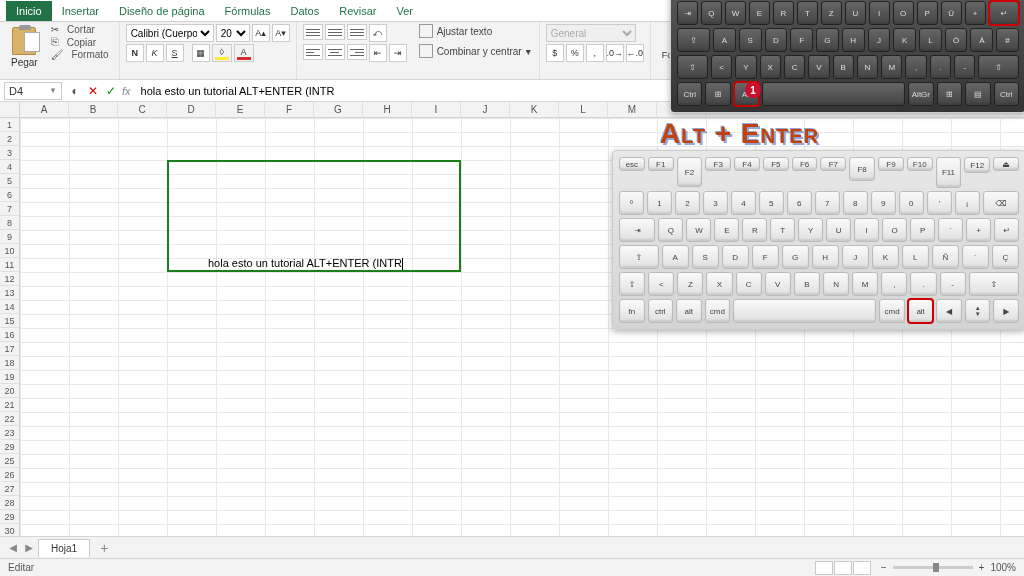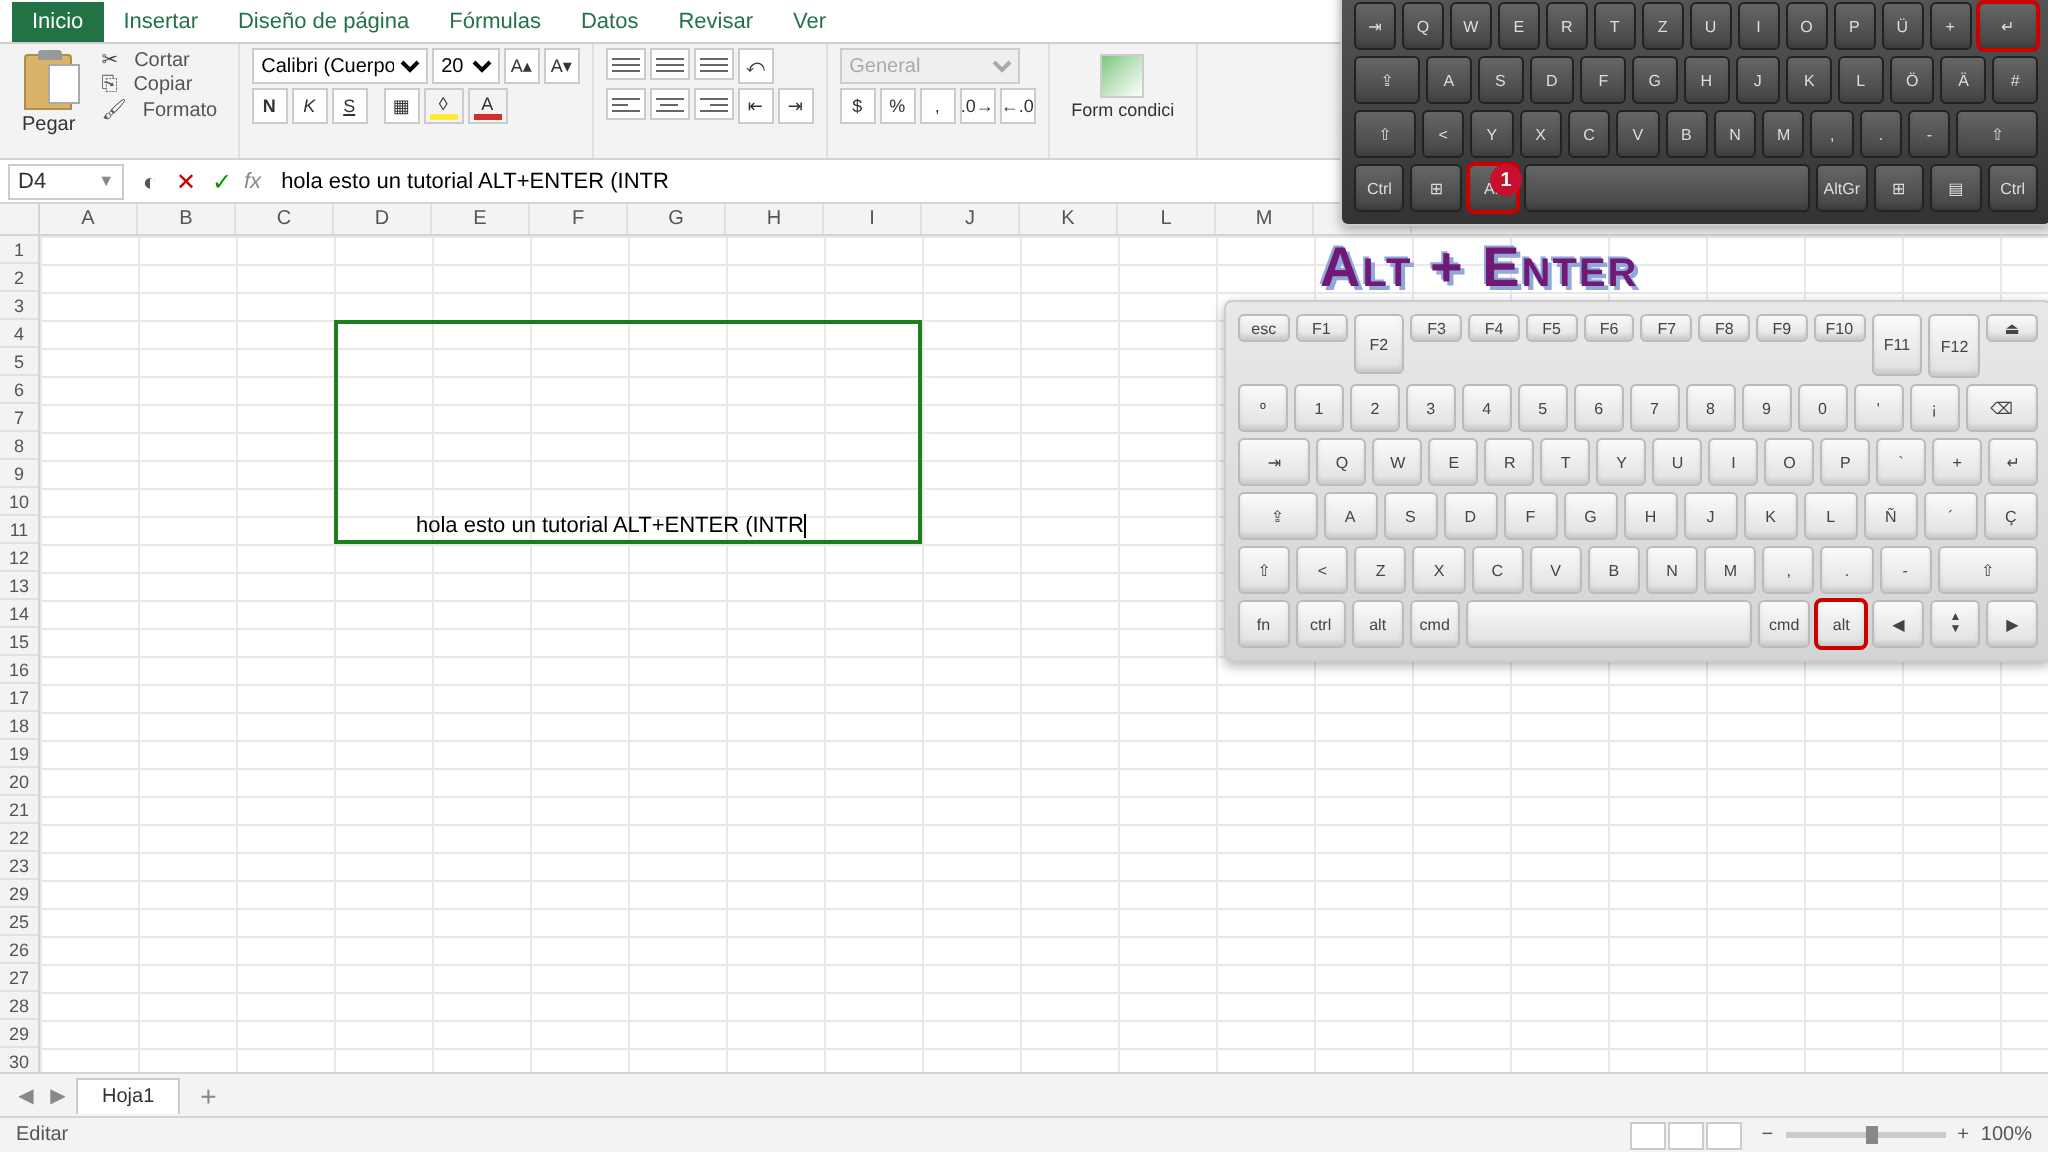--- a/index.html
+++ b/index.html
@@ -89,21 +89,21 @@
   
   .kb { position:absolute; border:1px solid #ccc; background:linear-gradient(#e8e8e8,#d4d4d4); border-radius:4px; box-shadow:0 2px 6px rgba(0,0,0,.3); display:flex; flex-direction:column; gap:3px; padding:6px;}
   .kb-dark { background:linear-gradient(#555,#333); }
   .krow{display:flex;gap:3px;}
   .key{height:24px;background:linear-gradient(#fafafa,#e0e0e0);border:1px solid #bbb;border-radius:3px;flex:1;min-width:18px;display:flex;align-items:center;justify-content:center;font-size:8px;color:#444;box-shadow:inset 0 -2px 2px rgba(0,0,0,.1);}
   .kb-dark .key{background:linear-gradient(#666,#444);border-color:#222;color:#ddd;}
   .key.w15{flex:1.5;} .key.w2{flex:2;} .key.w6{flex:6;}
   .hl-red{outline:2px solid #c00;outline-offset:-1px;}
   .badge{position:absolute;width:16px;height:16px;border-radius:50%;background:#c8102e;color:#fff;font-size:10px;display:flex;align-items:center;justify-content:center;font-weight:bold;}
 
-  .overlay-title{position:absolute;font-family:Impact,Arial Black,sans-serif;font-size:28px;color:#701a75;text-shadow:2px 2px 0 #8fa8d8, -1px -1px 0 #8fa8d8;letter-spacing:1px;font-weight:bold;}
+  .overlay-title{position:absolute;font-family:Impact,Arial Black,sans-serif;font-size:28px;color:#c2410c;text-shadow:2px 2px 0 #8fa8d8, -1px -1px 0 #8fa8d8;letter-spacing:1px;font-weight:bold;}
   .overlay-title small{font-size:20px;}
 </style>
 </head>
 <body>
 
 <div class="tabs">
   <div class="tab active">Inicio</div>
   <div class="tab">Insertar</div>
   <div class="tab">Diseño de página</div>
   <div class="tab">Fórmulas</div>
@@ -195,20 +195,27 @@
               <span></span>
             </span>
           <span class="abtn">
               <span></span>
               <span style="width:60%;margin-left:auto"></span>
               <span></span>
             </span>
           <span class="fs-btn">⇤</span>
           <span class="fs-btn">⇥</span>
         </div>
+      </div>
+      <div style="display:flex;flex-direction:column;gap:6px;margin-left:6px;">
+        <div class="wrap-txt">
+            <span class="wrap-ic"></span>
+            <span>Ajustar texto</span>
+          </div>
+        <div class="wrap-txt"><span class="wrap-ic"></span><span>Combinar y centrar</span> ▾</div>
       </div>
     </div>
   </div>
 
   <div class="group num-group">
     <div>
       <select><option>General</option></select>
       <div class="num-row" style="margin-top:2px">
         <span class="fs-btn">$</span>
         <span class="fs-btn">%</span>
@@ -392,25 +399,25 @@
 <div class="kb" style="left:612px;top:150px;width:414px;">
   <div class="krow">
       <div class="key" style="height:14px">esc</div>
       <div class="key" style="height:14px">F1</div>
       <div class="key" style="height:30px">F2</div>
       <div class="key" style="height:14px">F3</div>
       <div class="key" style="height:14px">F4</div>
       <div class="key" style="height:14px">F5</div>
       <div class="key" style="height:14px">F6</div>
       <div class="key" style="height:14px">F7</div>
-      <div class="key" style="height:14px">F8</div>
+      <div class="key" style="height:24px">F8</div>
       <div class="key" style="height:14px">F9</div>
       <div class="key" style="height:14px">F10</div>
       <div class="key" style="height:31px">F11</div>
-      <div class="key" style="height:32px">F12</div>
+      <div class="key" style="height:16px">F12</div>
       <div class="key" style="height:14px">⏏</div>
     </div>
   <div class="krow">
       <div class="key">º</div>
       <div class="key">1</div>
       <div class="key">2</div>
       <div class="key">3</div>
       <div class="key">4</div>
       <div class="key">5</div>
       <div class="key">6</div>

